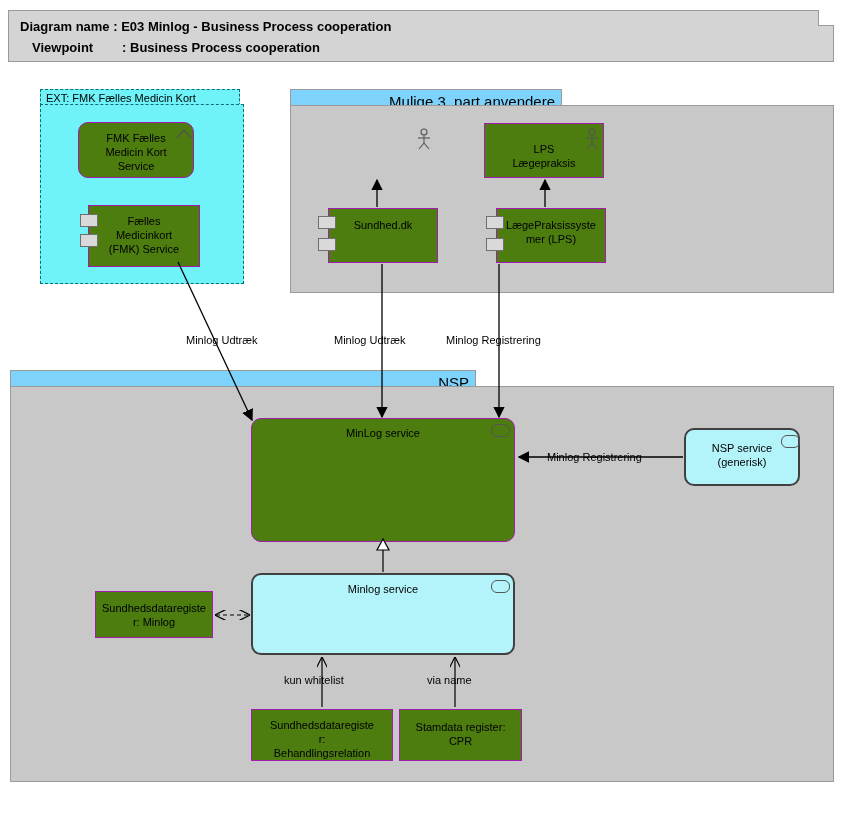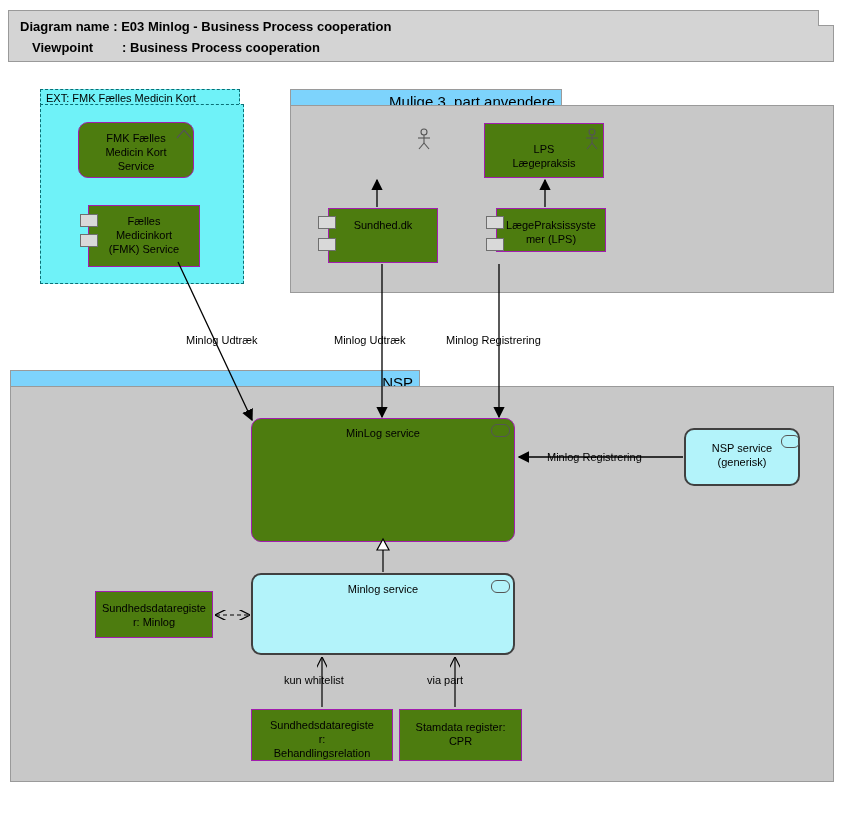--- a/index.html
+++ b/index.html
@@ -174,27 +174,27 @@
     <line x1="8" y1="15" x2="3" y2="21" stroke="#555" stroke-width="1.1"></line>
     <line x1="8" y1="15" x2="13" y2="21" stroke="#555" stroke-width="1.1"></line>
   </svg>
 
   <div class="abs node node-yellow" style="left:328px; top:208px; width:110px; height:55px;">
     <div class="node-label" style="top:9px;">Sundhed.dk</div>
   </div>
   <div class="socket" style="left:318px; top:216px;"></div>
   <div class="socket" style="left:318px; top:238px;"></div>
 
-  <div class="abs node node-yellow" style="left:496px; top:208px; width:110px; height:44px;text-decoration:underline;">
+  <div class="abs node node-yellow" style="left:496px; top:208px; width:110px; height:55px;text-decoration:underline;">
     <div class="node-label" style="top:9px;">LægePraksissyste<br>mer (LPS)</div>
   </div>
   <div class="socket" style="left:486px; top:216px;"></div>
   <div class="socket" style="left:486px; top:238px;"></div>
 
-  <div class="abs group-tab" style="left:10px; top:370px; width:410px; height:17px;">NSP</div>
+  <div class="abs group-tab" style="left:10px; top:370px; width:466px; height:17px;">NSP</div>
   <div class="abs group-body" style="left:10px; top:386px; width:824px; height:396px;"></div>
 
   <div class="abs node node-yellow rounded" style="left:251px; top:418px; width:264px; height:124px;">
     <div class="node-label" style="top:7px;">MinLog service</div>
   </div>
   <div class="svc-icon" style="left:491px; top:424px;"></div>
 
   <div class="abs node node-cyan rounded" style="left:684px; top:428px; width:116px; height:58px;">
     <div class="node-label" style="top:11px;">NSP service<br>(generisk)</div>
   </div>
@@ -250,15 +250,15 @@
     <line x1="322" y1="707" x2="322" y2="658" stroke="#000" stroke-width="1.2" marker-end="url(#arrowOpenEnd)"></line>
 
     <line x1="455" y1="707" x2="455" y2="658" stroke="#000" stroke-width="1.2" marker-end="url(#arrowOpenEnd)"></line>
   </svg>
 
   <div class="edge-label" style="left:186px; top:334px;">Minlog Udtræk</div>
   <div class="edge-label" style="left:334px; top:334px;">Minlog Udtræk</div>
   <div class="edge-label" style="left:446px; top:334px;">Minlog Registrering</div>
   <div class="edge-label" style="left:547px; top:451px;">Minlog Registrering</div>
   <div class="edge-label" style="left:284px; top:674px;">kun whitelist</div>
-  <div class="edge-label" style="left:427px; top:674px;">via part</div>
+  <div class="edge-label" style="left:427px; top:674px;">via name</div>
 
 </div>
 
 </body></html>

